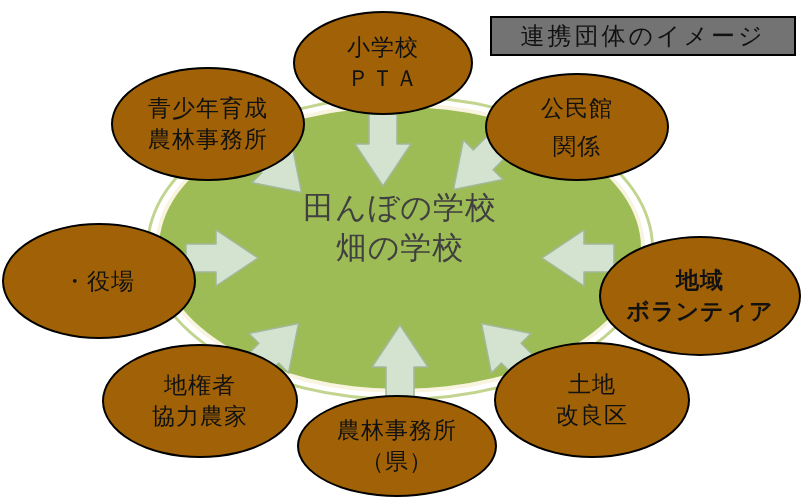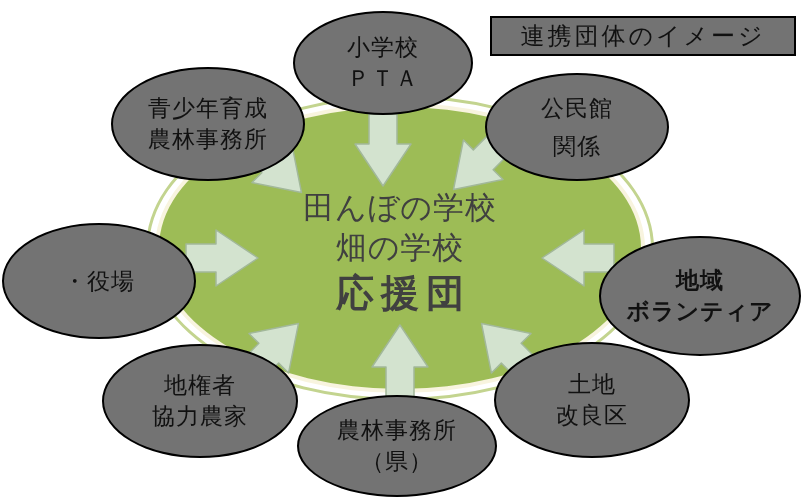--- a/index.html
+++ b/index.html
@@ -65,21 +65,21 @@
   .arrows {
     position: absolute;
     left: 0; top: 0;
     z-index: 3;
   }
 
   
   .node {
     position: absolute;
     box-sizing: border-box;
-    background: #737373;
+    background: #a16207;
     border: 2.5px solid #000000;
     border-radius: 50%;
     display: flex;
     flex-direction: column;
     align-items: center;
     justify-content: center;
     z-index: 4;
     text-align: center;
   }
   .node span {
@@ -138,21 +138,20 @@
       <use href="#blockArrow" transform="translate(400,361) rotate(180)"></use>
       <use href="#blockArrow" transform="translate(273,349) rotate(225)"></use>
       <use href="#blockArrow" transform="translate(222,258) rotate(270)"></use>
       <use href="#blockArrow" transform="translate(276,167) rotate(315)"></use>
     </g>
   </svg>
 
   <div class="center-text">
     <div class="ct-line1">田んぼの学校</div>
     <div class="ct-line2">畑の学校</div>
-    <div class="ct-line3">応援団</div>
   </div>
 
   <div class="node pos-top">
     <span>小学校</span>
     <span>ＰＴＡ</span>
   </div>
 
   <div class="node pos-top-left">
     <span>青少年育成</span>
     <span>農林事務所</span>

